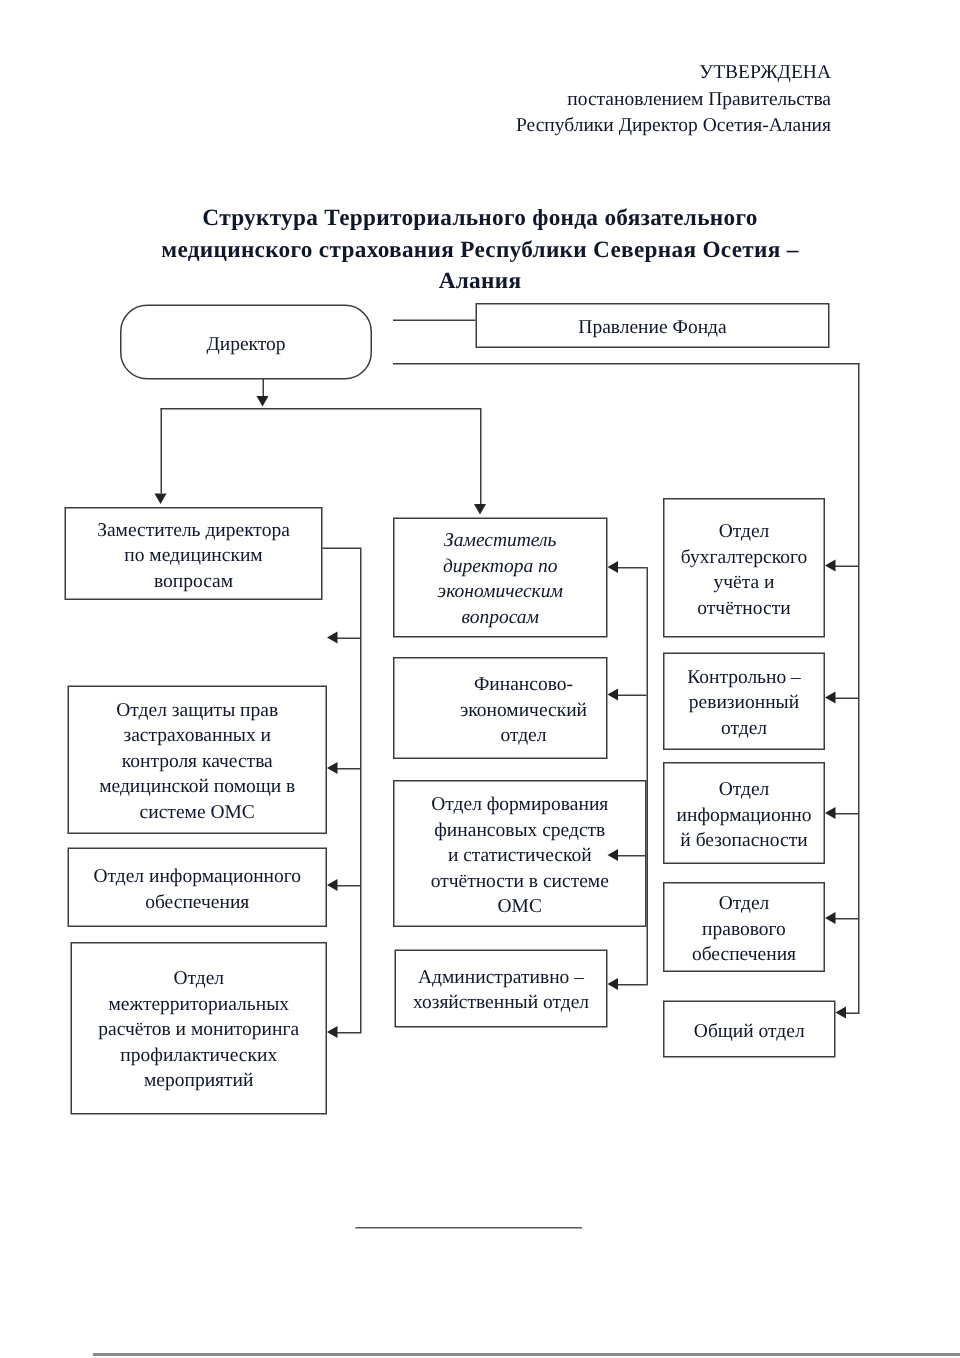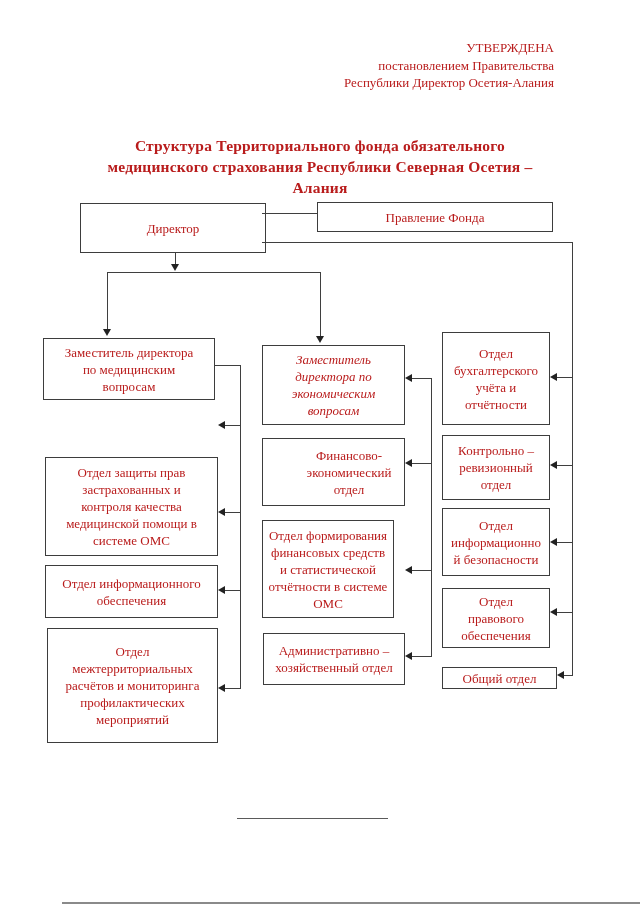--- a/index.html
+++ b/index.html
@@ -3,21 +3,21 @@
 <meta charset="utf-8">
 <style>
   html, body { margin: 0; padding: 0; background: #ffffff; }
   .page {
     position: relative;
     width: 640px;
     height: 905px;
     background: #ffffff;
     overflow: hidden;
     font-family: "Liberation Serif", "DejaVu Serif", serif;
-    color: #b91c1c;
+    color: #0f172a;
   }
   .approval {
     position: absolute;
     top: 39px;
     right: 86px;
     text-align: right;
     font-size: 13px;
     line-height: 17.5px;
   }
   .approval div { white-space: pre; }
@@ -59,36 +59,36 @@
   .arr-down {
     position: absolute; width: 0; height: 0;
     border-left: 4px solid transparent;
     border-right: 4px solid transparent;
     border-top: 7px solid #222;
   }
   .footer-line { position: absolute; left: 237px; top: 818px; width: 151px; height: 1px; background: #5a5a5a; }
   .scan-edge { position: absolute; left: 62px; top: 902px; width: 578px; height: 2px; background: #8a8a8a; }
 
   
-  .b-director        { left: 80px;  top: 203px; width: 186px; height: 50px; }
+  .b-director        { left: 80px;  top: 203px; width: 168px; height: 50px; border-radius: 18px; }
   .b-board           { left: 317px; top: 202px; width: 236px; height: 30px; }
   .b-deputy-medical  { left: 43px;  top: 338px; width: 172px; height: 62px; }
   .b-oms-org         { left: 45px;  top: 408px; width: 173px; height: 40px; }
   .b-rights          { left: 45px;  top: 457px; width: 173px; height: 99px; }
   .b-info-support    { left: 45px;  top: 565px; width: 173px; height: 53px; }
   .b-interterritorial{ left: 47px;  top: 628px; width: 171px; height: 115px; }
   .b-deputy-economic { left: 262px; top: 345px; width: 143px; height: 80px; font-style: italic; }
   .b-fin-econ        { left: 262px; top: 438px; width: 143px; height: 68px; padding-left: 34px; }
-  .b-funds           { left: 262px; top: 520px; width: 132px; height: 98px; font-family: Liberation Serif, serif; }
+  .b-funds           { left: 262px; top: 520px; width: 169px; height: 98px; font-family: Liberation Serif, serif; }
   .b-admin           { left: 263px; top: 633px; width: 142px; height: 52px; }
   .b-accounting      { left: 442px; top: 332px; width: 108px; height: 93px; }
   .b-control         { left: 442px; top: 435px; width: 108px; height: 65px; }
   .b-infosec         { left: 442px; top: 508px; width: 108px; height: 68px; }
   .b-legal           { left: 442px; top: 588px; width: 108px; height: 60px; }
-  .b-general         { left: 442px; top: 667px; width: 115px; height: 22px; }
+  .b-general         { left: 442px; top: 667px; width: 115px; height: 38px; }
 </style>
 </head>
 <body>
 
 <div class="page">
 
   <div class="approval">
     <div>УТВЕРЖДЕНА</div>
     <div>постановлением Правительства</div>
     <div>Республики Директор Осетия-Алания</div>

